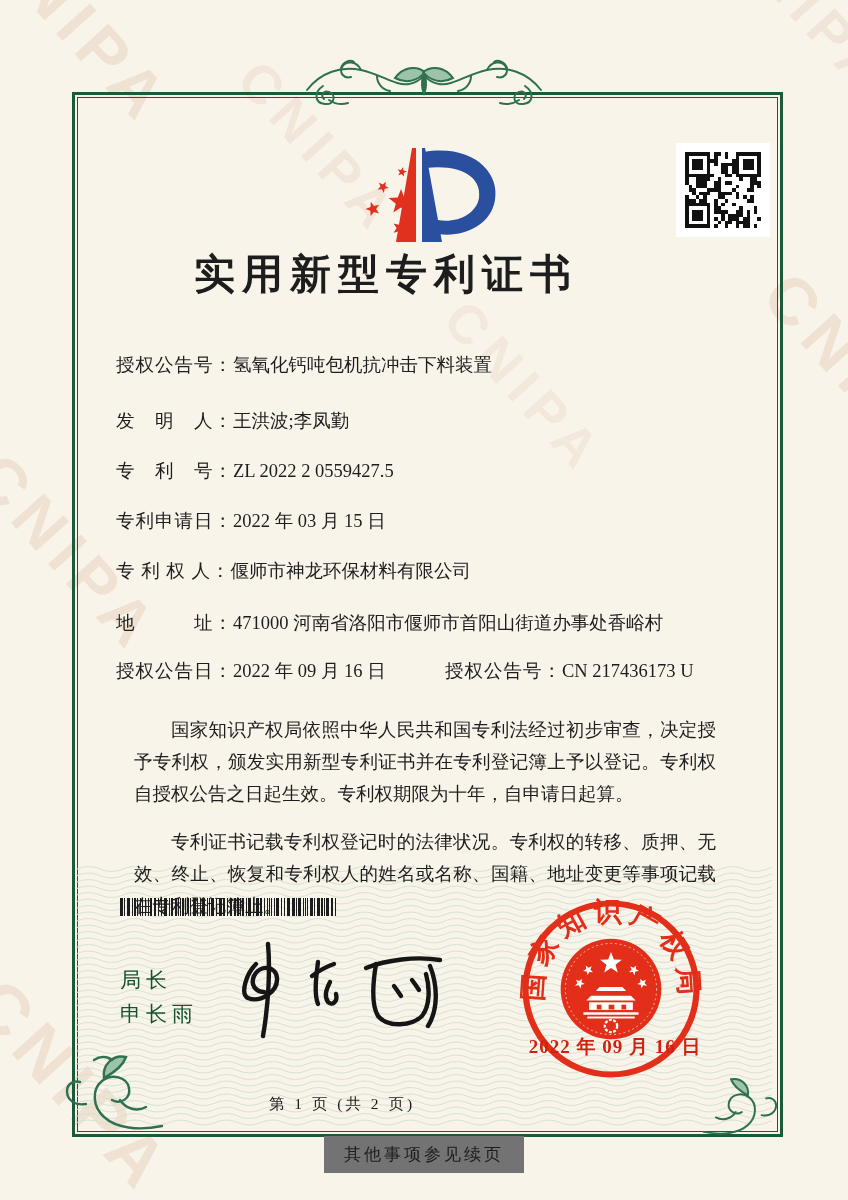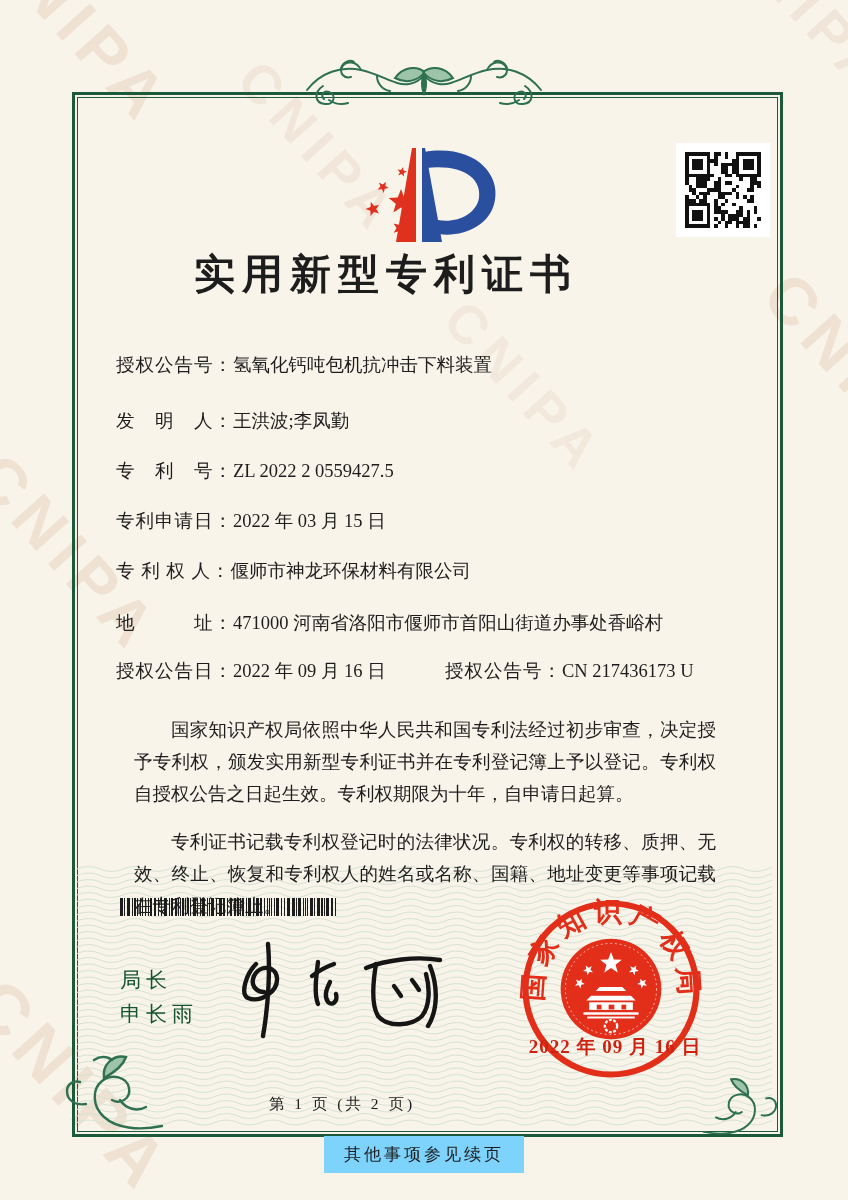--- a/index.html
+++ b/index.html
@@ -58,21 +58,21 @@
   .signature{position:absolute;left:226px;top:938px;z-index:3;}
 
   .seal{position:absolute;left:516px;top:894px;z-index:5;}
   .seal-date{position:absolute;left:505px;top:1034px;width:220px;text-align:center;z-index:6;
              color:#cf2110;font-weight:bold;font-size:19px;letter-spacing:1px;}
 
   .page-info{position:absolute;left:0;top:1094px;width:684px;text-align:center;font-size:15.5px;
              letter-spacing:3px;z-index:3;}
 
   .cont-box{position:absolute;left:0;top:1136px;width:848px;text-align:center;z-index:3;}
-  .cont-box span{display:inline-block;background:#7dd3fc;padding:7px 20px;font-size:17px;letter-spacing:3px;}
+  .cont-box span{display:inline-block;background:#737373;padding:7px 20px;font-size:17px;letter-spacing:3px;}
 </style>
 </head>
 <body>
 
 <div id="page">
 
   <span class="wm wm1">CNIPA</span>
   <span class="wm wm2">CNIPA</span>
   <span class="wm wm3">CNIPA</span>
   <span class="wm wm4">CNIPA</span>

